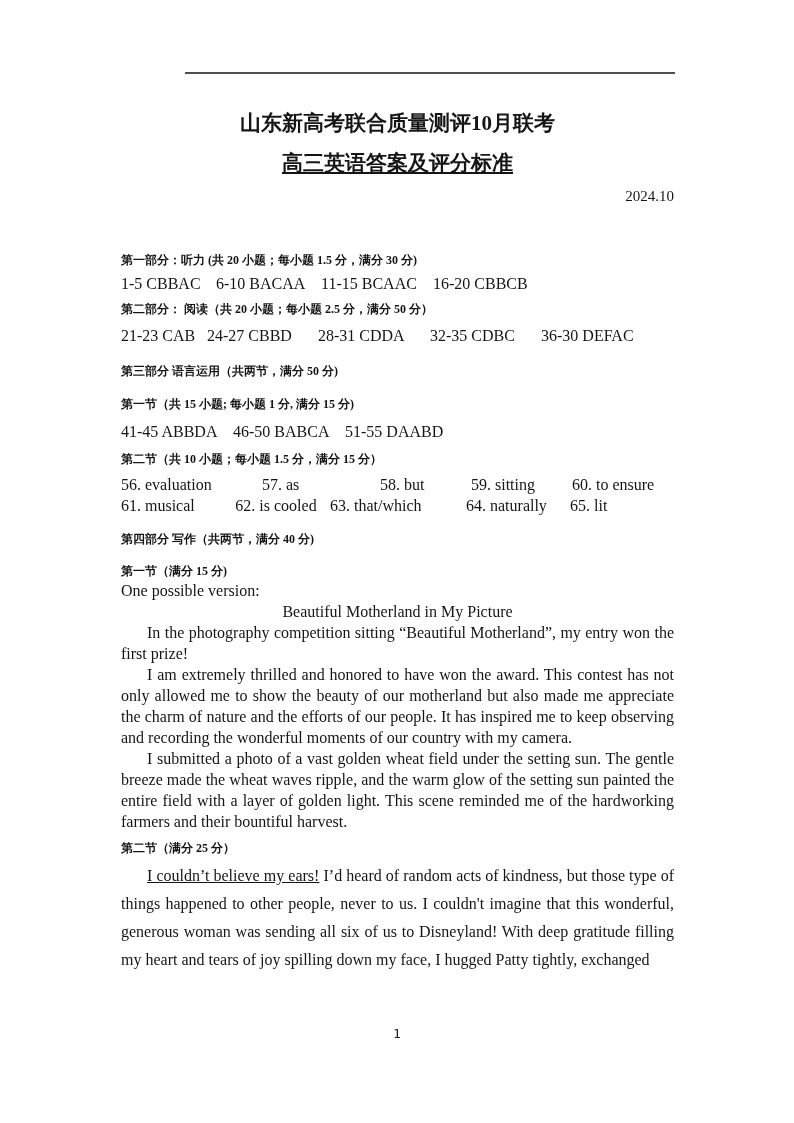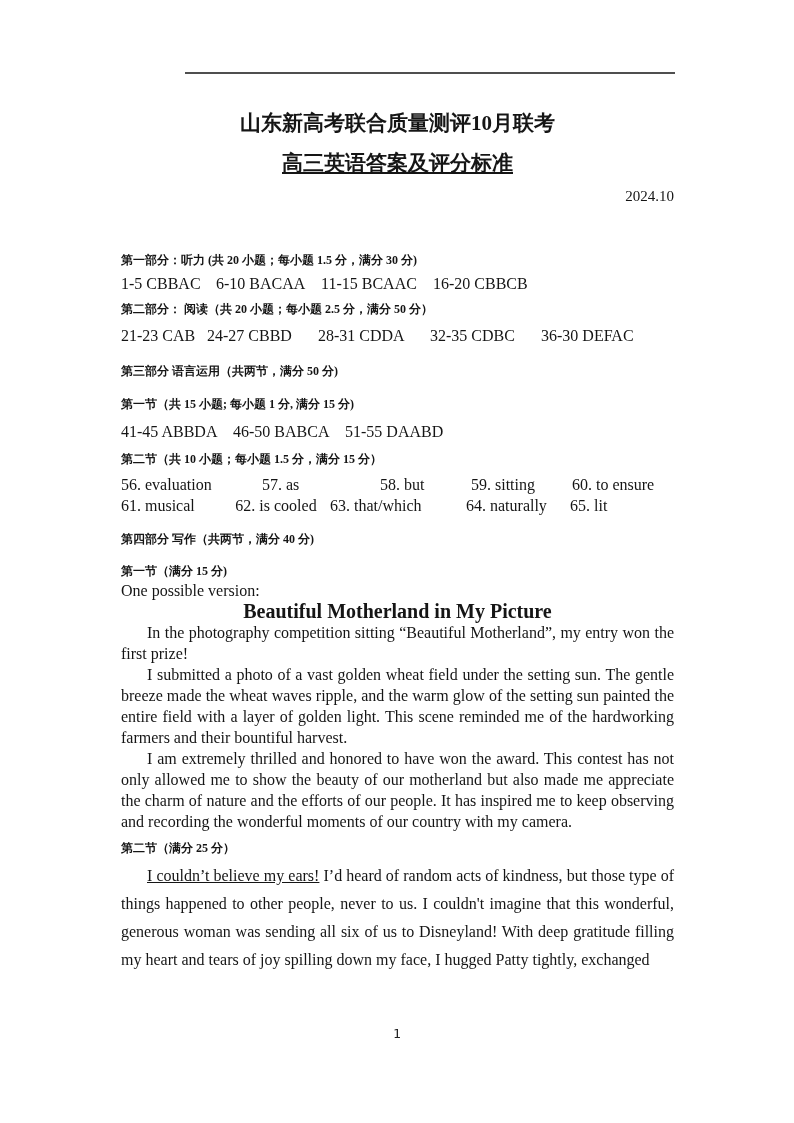--- a/index.html
+++ b/index.html
@@ -55,21 +55,21 @@
   .fill-row span { white-space: nowrap; }
   .fill-row1 span:nth-child(1){ width: 141px; }
   .fill-row1 span:nth-child(2){ width: 118px; }
   .fill-row1 span:nth-child(3){ width: 91px; }
   .fill-row1 span:nth-child(4){ width: 101px; }
   .fill-row2 span:nth-child(1){ width: 101px; }
   .fill-row2 span:nth-child(2){ width: 108px; text-align: center; }
   .fill-row2 span:nth-child(3){ width: 136px; }
   .fill-row2 span:nth-child(4){ width: 104px; }
   .plain { font-size: 16px; line-height: 20px; margin: 0; }
-  .essay-title { text-align: center; font-size: 20px; line-height: 21px; margin: 0; font-weight: bold; }
+  .essay-title { text-align: center; font-size: 16px; line-height: 21px; margin: 0; }
   .para {
     margin: 0; font-size: 16px; line-height: 21px;
     text-align: justify; text-indent: 26px;
   }
   .para-wide {
     margin: 4px 0 0 0; font-size: 16px; line-height: 28px;
     text-align: justify; text-indent: 26px;
   }
   .u { text-decoration: underline; }
   .page-number {
@@ -128,21 +128,21 @@
       <span>63. that/which</span>
       <span>64. naturally</span>
       <span>65. lit</span>
     </div>
 
     <p class="part-heading mt13">第四部分 写作（共两节，满分 40 分)</p>
     <p class="part-heading mt12">第一节（满分 15 分)</p>
     <p class="plain mt8">One possible version:</p>
     <p class="essay-title">Beautiful Motherland in My Picture</p>
     <p class="para">In the photography competition sitting “Beautiful Motherland”, my entry won the first prize!</p>
+    <p class="para">I am extremely thrilled and honored to have won the award. This contest has not only allowed me to show the beauty of our motherland but also made me appreciate the charm of nature and the efforts of our people. It has inspired me to keep observing and recording the wonderful moments of our country with my camera.</p>
     <p class="para">I submitted a photo of a vast golden wheat field under the setting sun. The gentle breeze made the wheat waves ripple, and the warm glow of the setting sun painted the entire field with a layer of golden light. This scene reminded me of the hardworking farmers and their bountiful harvest.</p>
-    <p class="para">I am extremely thrilled and honored to have won the award. This contest has not only allowed me to show the beauty of our motherland but also made me appreciate the charm of nature and the efforts of our people. It has inspired me to keep observing and recording the wonderful moments of our country with my camera.</p>
 
     <p class="part-heading mt6">第二节（满分 25 分）</p>
     <p class="para-wide"><span class="u">I couldn’t believe my ears!</span> <span>I’d heard of random acts of kindness, but those type of things happened to other people, never to us. I couldn't imagine that this wonderful, generous woman was sending all six of us to Disneyland! With deep gratitude filling my heart and tears of joy spilling down my face, I hugged Patty tightly, exchanged</span></p>
   </div>
 
   <div class="page-number">1</div>
 </div>
 
 </body></html>

